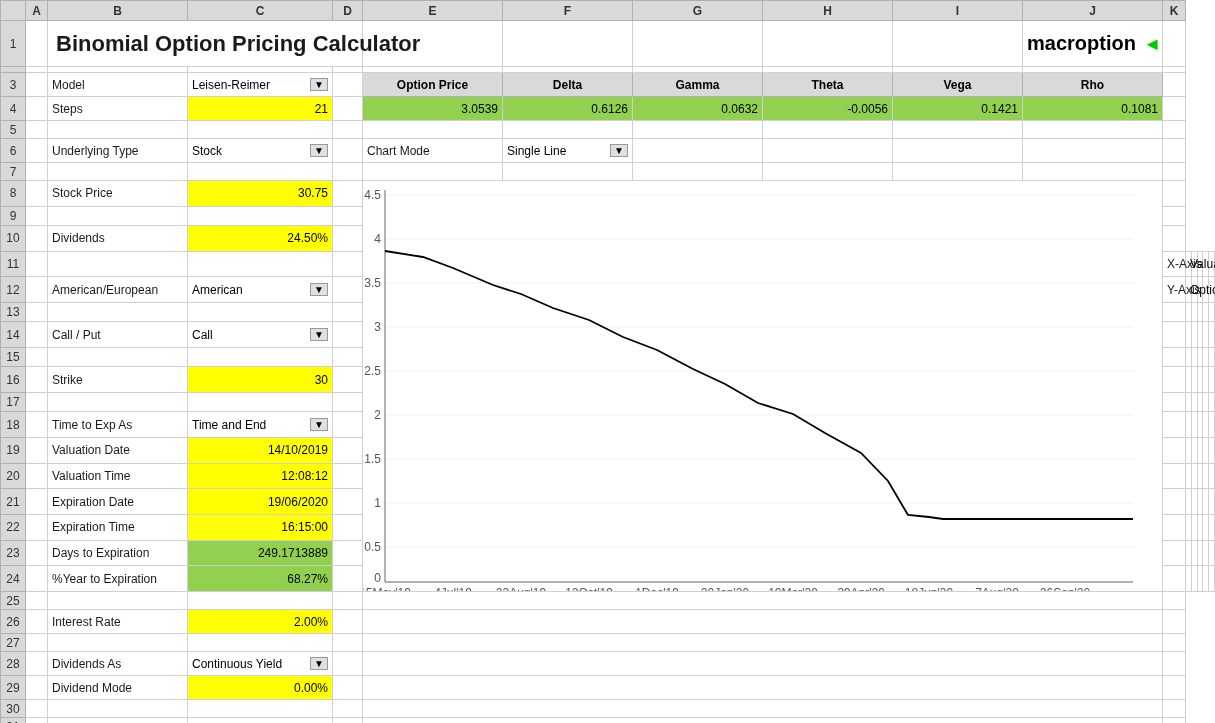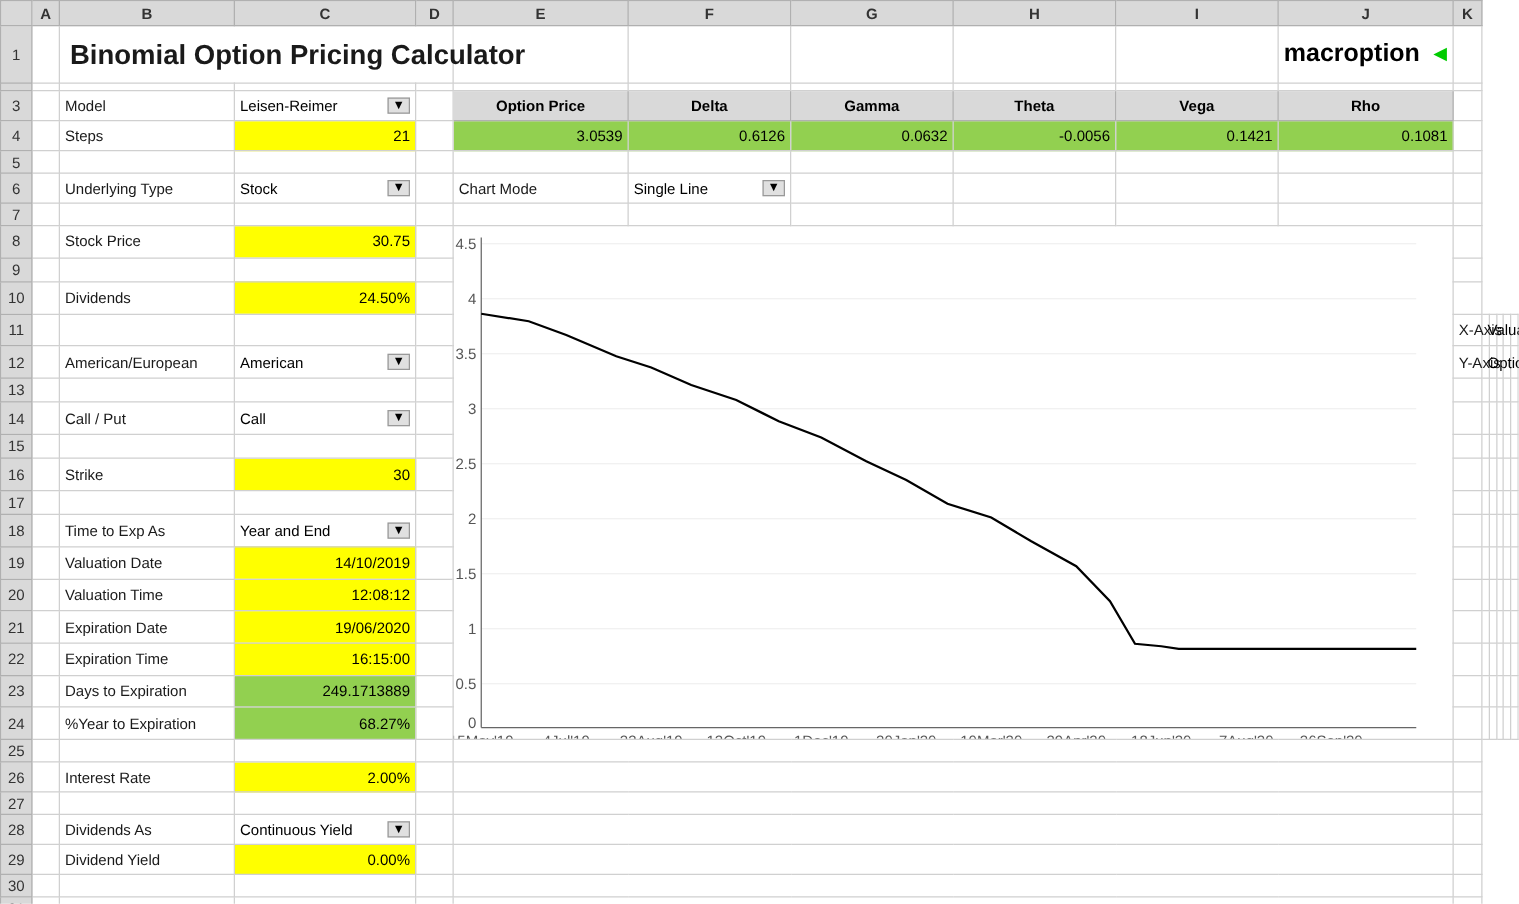--- a/index.html
+++ b/index.html
@@ -368,21 +368,21 @@
       <td></td>
       <td></td>
     </tr>
 
     <tr style="height:24px;">
       <td class="row-num">18</td>
       <td></td>
       <td class="label-cell">Time to Exp As</td>
       <td style="background:#fff; padding:1px 4px;">
         <div style="display:flex; align-items:center; justify-content:space-between;">
-          <span>Year and End</span>
+          <span>Time and End</span>
           <span style="border:1px solid #999; padding:0 3px; font-size:10px; background:#e0e0e0;">▼</span>
         </div>
       </td>
       <td></td>
       <td></td>
       <td></td>
       <td></td>
       <td></td>
       <td></td>
       <td></td>
@@ -513,21 +513,21 @@
         </div>
       </td>
       <td></td>
       <td colspan="6"></td>
       <td></td>
     </tr>
 
     <tr style="height:24px;">
       <td class="row-num">29</td>
       <td></td>
-      <td class="label-cell">Dividend Yield</td>
+      <td class="label-cell">Dividend Mode</td>
       <td class="yellow-input">0.00%</td>
       <td></td>
       <td colspan="6"></td>
       <td></td>
     </tr>
 
     <tr style="height:18px;">
       <td class="row-num">30</td>
       <td></td>
           <td></td>

